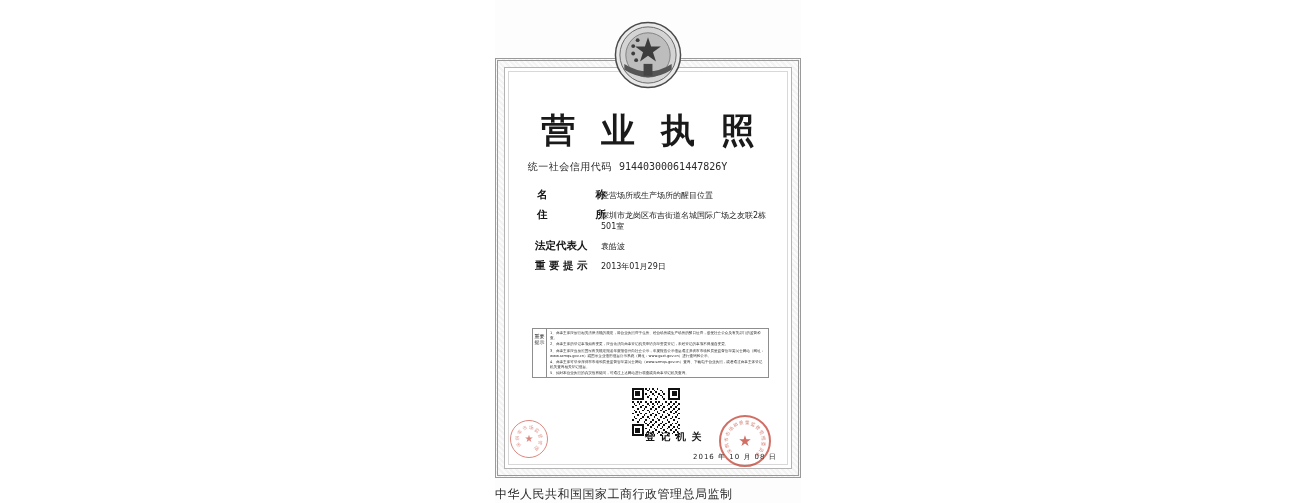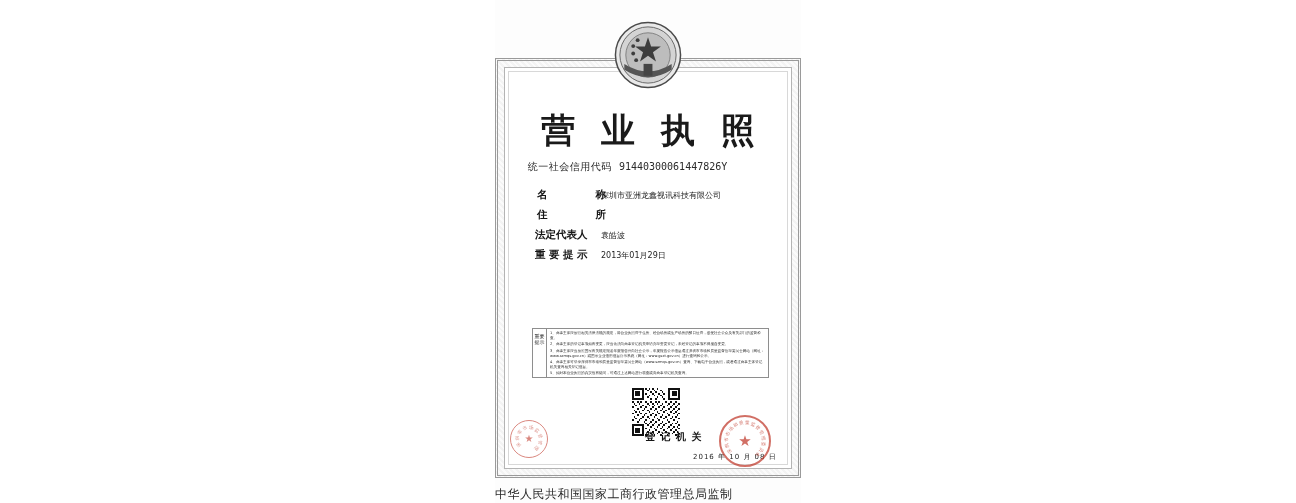--- a/index.html
+++ b/index.html
@@ -288,26 +288,27 @@
 
     <div id="code-line">
       <span class="label">统一社会信用代码</span>
       <span class="value">91440300061447826Y</span>
     </div>
 
     <div id="fields">
 
       <div class="field-row">
         <div class="field-label spread-2">名　　称</div>
-        <div class="field-value">深圳市亚洲龙鑫视讯科技有限公司</div>
+        <div class="field-value">经营场所或生产场所的醒目位置</div>
       </div>
 
 
       <div class="field-row">
         <div class="field-label spread-2">住　　所</div>
+        <div class="field-value">深圳市龙岗区布吉街道名城国际广场之友联2栋501室</div>
       </div>
 
       <div class="field-row">
         <div class="field-label">法定代表人</div>
         <div class="field-value">袁皓波</div>
       </div>
 
       <div class="field-row">
         <div class="field-label spread-3">重要提示</div>
         <div class="field-value">2013年01月29日</div>

